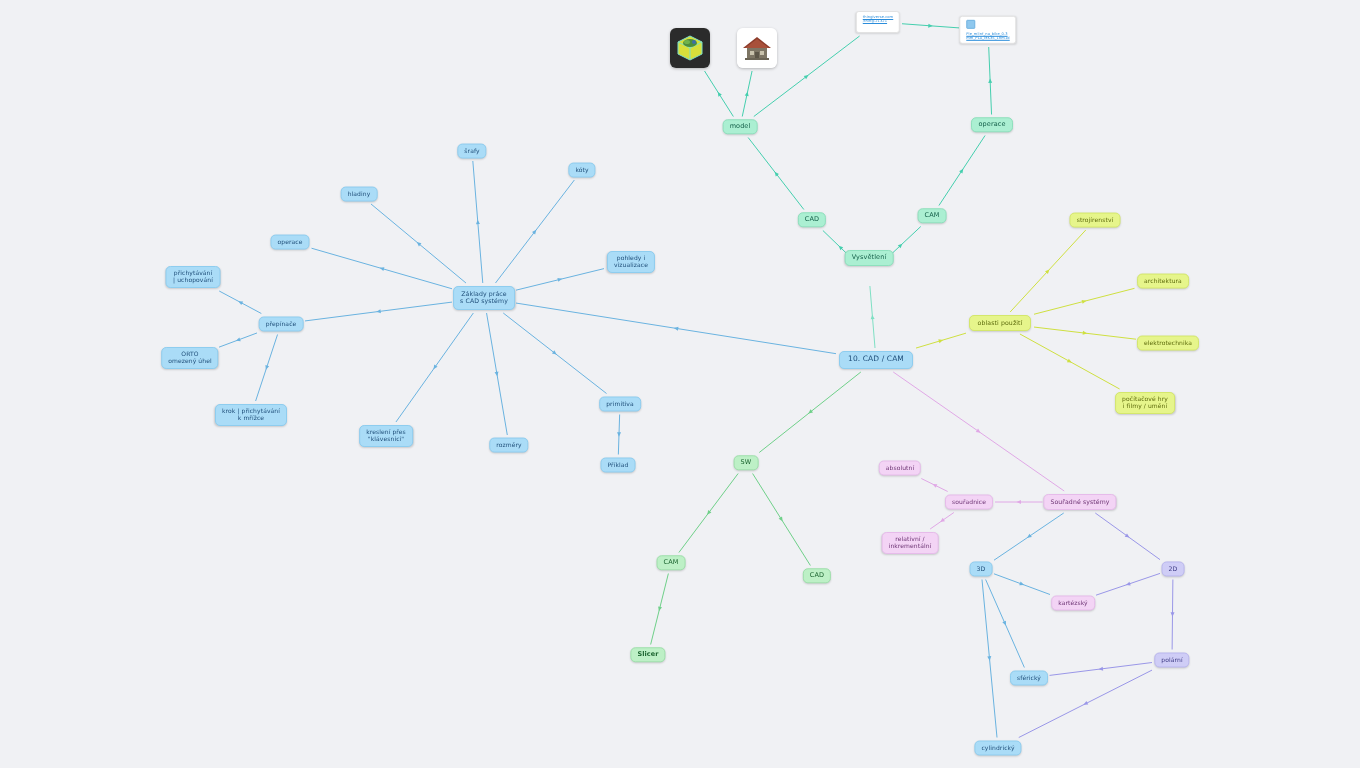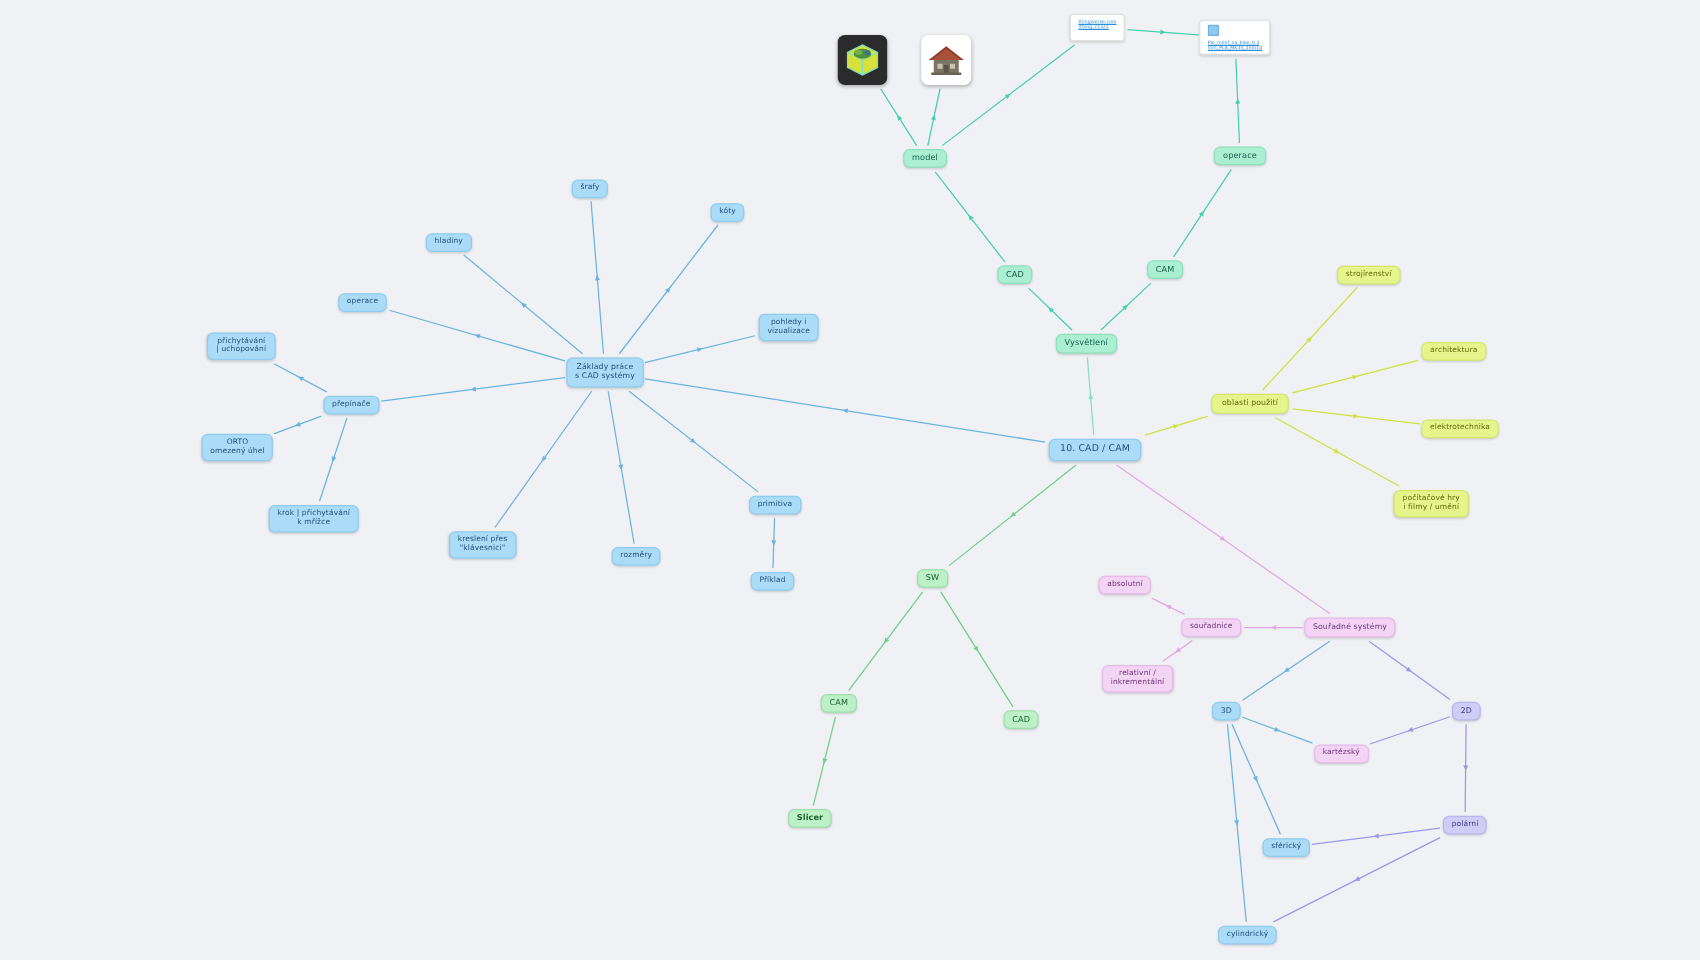--- a/index.html
+++ b/index.html
@@ -161,21 +161,21 @@
           <path d="M6 20 L20 9 L34 20 Z" fill="#8c3b2a"></path>
           <path d="M8 20 L20 11 L32 20 Z" fill="#a8503a"></path>
           <rect x="10" y="20" width="20" height="11" fill="#7d7564"></rect>
           <rect x="13" y="23" width="4" height="4" fill="#c9c2ac"></rect>
           <rect x="23" y="23" width="4" height="4" fill="#c9c2ac"></rect>
           <rect x="18" y="24" width="4" height="7" fill="#5c5547"></rect>
           <rect x="8" y="30" width="24" height="2" fill="#6b6455"></rect>
         </svg>
       </div>
       <div class="node c-blue" style="left: 876px; top: 360px; min-width: 74px; min-height: 18px; font-size: 7.5px; font-weight: 400;"><span class="lbl">10. CAD / CAM</span></div>
-      <div class="node c-green" style="left: 869px; top: 275px; min-width: 48px; min-height: 16px; font-size: 6.5px;"><span class="lbl">Vysvětlení</span></div>
+      <div class="node c-green" style="left: 869px; top: 258px; min-width: 48px; min-height: 16px; font-size: 6.5px;"><span class="lbl">Vysvětlení</span></div>
       <div class="node c-green" style="left: 812px; top: 220px; min-width: 26px; min-height: 15px; font-size: 6.5px;"><span class="lbl">CAD</span></div>
       <div class="node c-green" style="left: 932px; top: 216px; min-width: 27px; min-height: 15px; font-size: 6.5px;"><span class="lbl">CAM</span></div>
       <div class="node c-green" style="left: 740px; top: 127px; min-width: 33px; min-height: 15px; font-size: 6.5px;"><span class="lbl">model</span></div>
       <div class="node c-green" style="left: 992px; top: 125px; min-width: 42px; min-height: 15px; font-size: 6.5px;"><span class="lbl">operace</span></div>
       <div class="node c-link" style="left: 878px; top: 22px; min-width: 42px; min-height: 22px; font-size: 3.6px;"><span class="lbl">thingiverse.com
 /thing:21321</span></div>
       <div class="node c-link" style="left: 988px; top: 30px; min-width: 52px; min-height: 28px; font-size: 3.6px;"><span class="linkicon"></span><span class="lbl">Ple_mlinf_na_bike_0.3
 mm_PLA_MK3S_1hm1d</span></div>
       <div class="node c-olive" style="left: 1000px; top: 323px; min-width: 62px; min-height: 16px; font-size: 6.2px;"><span class="lbl">oblasti použití</span></div>
       <div class="node c-olive" style="left: 1095px; top: 220px; min-width: 51px; min-height: 14px; font-size: 6px;"><span class="lbl">strojírenství</span></div>

